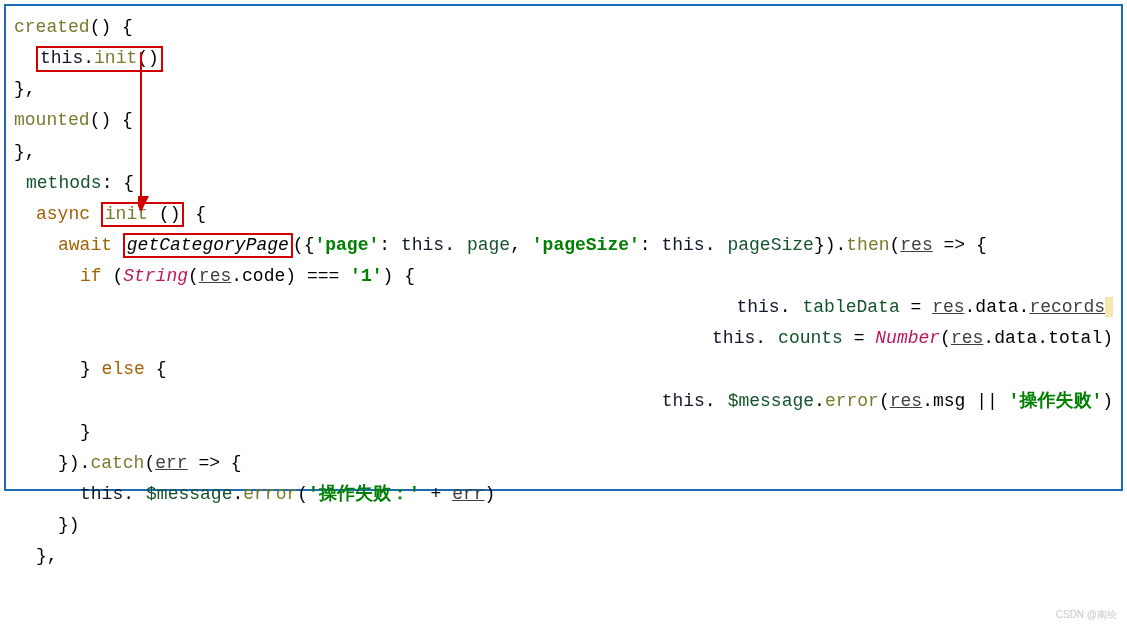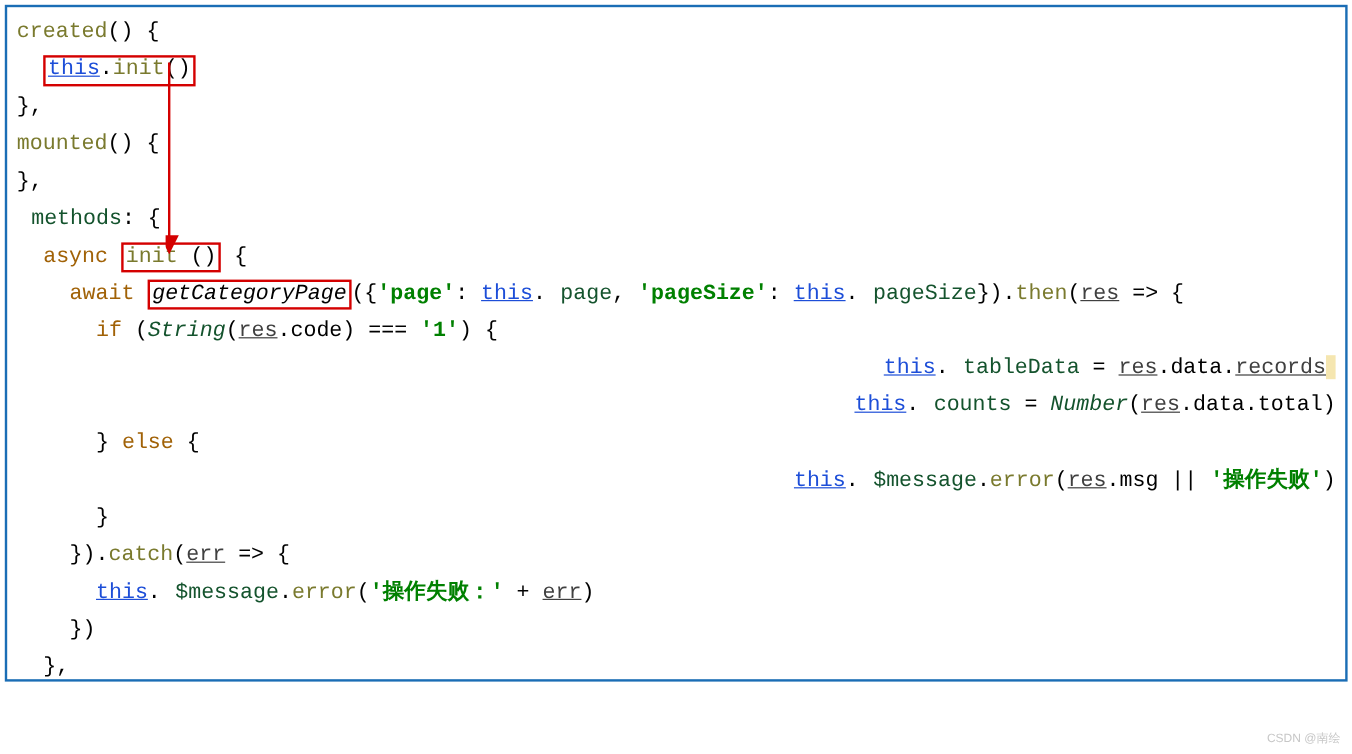--- a/index.html
+++ b/index.html
@@ -10,29 +10,29 @@
     padding: 4px;
     width: 1127px;
     height: 628px;
     position: relative;
   }
   .code-container {
     border: 2px solid #1a6db5;
     padding: 6px 8px 6px 8px;
     line-height: 1.73;
     position: relative;
-    height: 564px;
+    height: 487px;
   }
   .kw-def { color: #a16207; } 
-  .kw-this { color: #1d4ed8; text-decoration: underline; }
+  .kw-this { color: #0f172a; }
   .prop { color: #14532d; padding-left: 12px; } 
   .param { color: #404040; text-decoration: underline; }
   .str { color: #008000; font-weight: bold;}
   .italic { font-style: italic; }
-  .cls { color: #14532d; font-style: italic; }
+  .cls { color: #be185d; font-style: italic; }
   .punc { color: #000; }
   .then-catch { color: #7a7a2e; }
   .redbox { border: 2px solid #d40000; padding: 0px 2px; display: inline-block; line-height: 1.2; }
   .indent0 { padding-left: 0; }
   .indent1 { padding-left: 22px; }
   .indent2 { padding-left: 44px; }
   .indent3 { padding-left: 66px; }
   .indent4 { padding-left: 88px; text-align: right; }
   .line { white-space: pre; }
   .highlight-cursor { background: #f5e6b0; display:inline-block; width:8px; height:20px; vertical-align:middle;}

